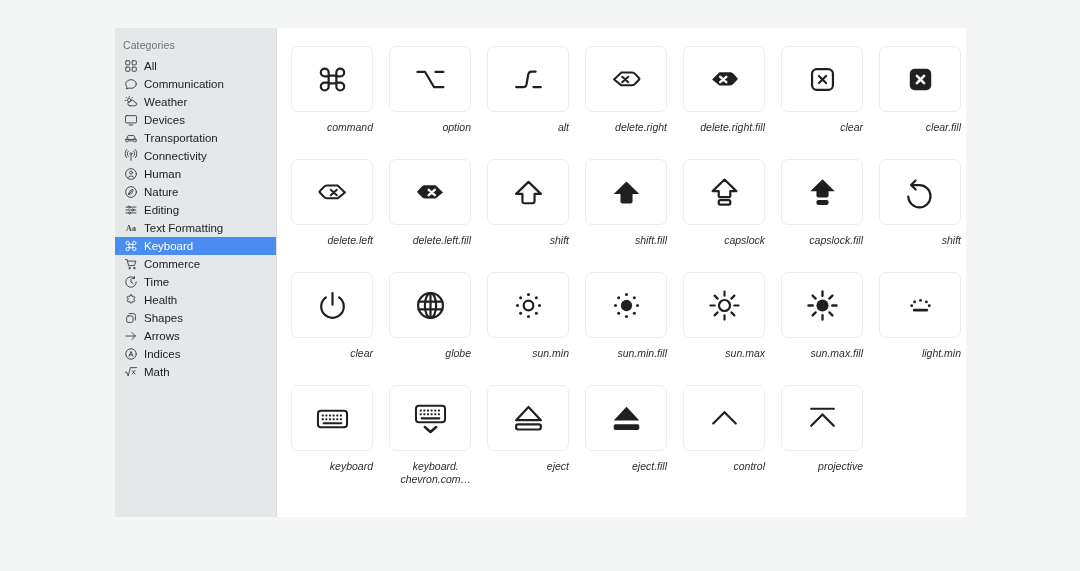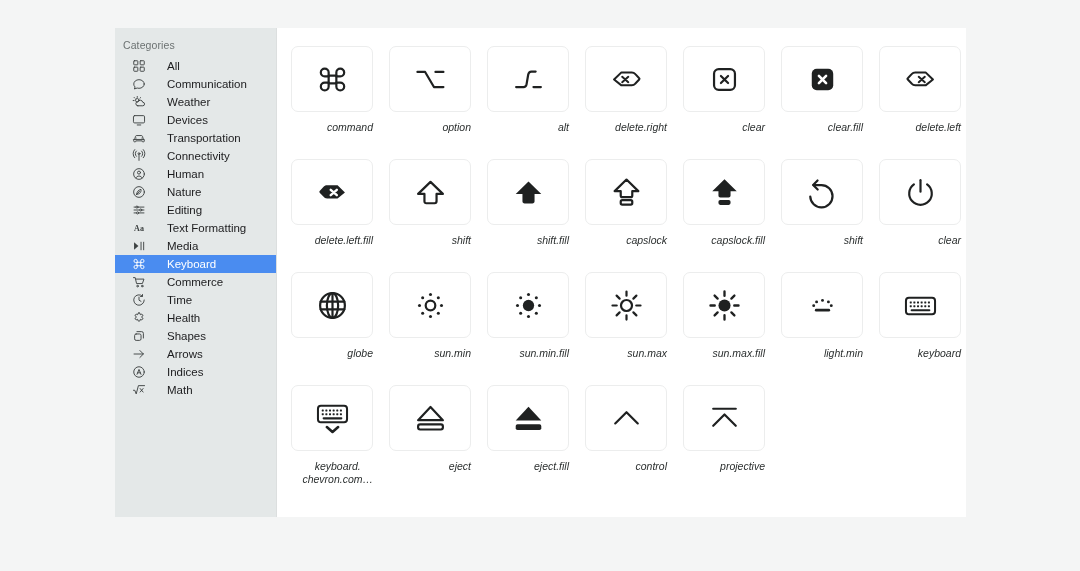--- a/index.html
+++ b/index.html
@@ -32,39 +32,39 @@
     font-size: 10.5px;
     color: #6c7272;
     padding: 3px 0 6px 8px;
     letter-spacing: .1px;
   }
   .cat-list { list-style: none; margin: 0; padding: 0; }
   .cat-item {
     display: flex;
     align-items: center;
     height: 18px;
-    padding-left: 15px;
+    padding-left: 7px;
     margin: 0 0 0 0;
     font-size: 11.5px;
     color: #1c1c1e;
     cursor: default;
     white-space: nowrap;
   }
   .cat-item.selected {
     background: #4a8cf0;
     color: #ffffff;
     margin-right: 0;
   }
   .cat-icon {
     width: 17px; height: 14px;
     flex: 0 0 17px;
     display: inline-flex;
     align-items: center;
     justify-content: center;
-    margin-right: 20px;
+    margin-right: 5px;
     color: #3d4242;
     font-weight: bold;
   }
   .cat-item.selected .cat-icon { color: #ffffff; }
   .cat-icon svg { display: block; }
   .cat-label { line-height: 14px; }
 
   
   #content {
     flex: 1 1 auto;
@@ -207,29 +207,20 @@
           <span class="cat-label">Editing</span>
         </li>
         <li class="cat-item">
           <span class="cat-icon">
             <svg width="16" height="14" viewBox="0 0 26 16">
               <text x="13" y="12.5" text-anchor="middle" font-family="Liberation Serif, serif" font-size="13" fill="currentColor">Aa</text>
             </svg>
           </span>
           <span class="cat-label">Text Formatting</span>
         </li>
-        <li class="cat-item">
-          <span class="cat-icon">
-            <svg width="14" height="14" viewBox="0 0 24 24" fill="none" stroke="currentColor" stroke-width="1.6" stroke-linecap="round" stroke-linejoin="round">
-              <path d="M3.5 5.5 11 12l-7.5 6.5z" fill="currentColor" stroke="none"></path>
-              <path d="M15.5 5.5v13M20 5.5v13"></path>
-            </svg>
-          </span>
-          <span class="cat-label">Media</span>
-        </li>
         <li class="cat-item selected">
           <span class="cat-icon">
             <svg width="14" height="14" viewBox="0 0 24 24" fill="none" stroke="currentColor" stroke-width="1.6" stroke-linecap="round" stroke-linejoin="round">
               <path d="M9 9h6v6H9z"></path>
               <path d="M9 9V6.8a2.8 2.8 0 1 0-2.8 2.8H9zM15 9V6.8a2.8 2.8 0 1 1 2.8 2.8H15zM9 15v2.2a2.8 2.8 0 1 1-2.8-2.8H9zM15 15v2.2a2.8 2.8 0 1 0 2.8-2.8H15z"></path>
             </svg>
           </span>
           <span class="cat-label">Keyboard</span>
         </li>
         <li class="cat-item">
@@ -326,20 +317,29 @@
           <div class="sym-label">alt</div>
         </div>
         <div class="cell">
           <div class="tile" style="color: rgb(31, 33, 33);">
             <svg width="33" height="33" viewBox="0 0 26 24" fill="none" stroke="currentColor" stroke-width="1.6" stroke-linecap="round" stroke-linejoin="round">
               <path d="M3.2 12 9 6.4h8.2c1.3 0 2 .5 2.8 1.4l3 3.2c.4.4.4.6 0 1l-3 3.2c-.8.9-1.5 1.4-2.8 1.4H9z"></path>
               <path d="M9.6 9.9 14.4 14.1M14.4 9.9 9.6 14.1"></path>
             </svg>
           </div>
           <div class="sym-label">delete.right</div>
+        </div>
+        <div class="cell">
+          <div class="tile" style="color: rgb(31, 33, 33);">
+            <svg width="33" height="33" viewBox="0 0 26 24" fill="none">
+              <path d="M3.2 12 9 6.2h8.2c1.4 0 2.2.5 3 1.5l2.9 3.1c.4.4.4.8 0 1.3l-2.9 3.1c-.8 1-1.6 1.5-3 1.5H9z" fill="currentColor"></path>
+              <path d="M9.6 9.9 14.4 14.1M14.4 9.9 9.6 14.1" stroke="#ffffff" stroke-width="1.9" stroke-linecap="round"></path>
+            </svg>
+          </div>
+          <div class="sym-label">delete.right.fill</div>
         </div>
         <div class="cell">
           <div class="tile" style="color: rgb(31, 33, 33);">
             <svg width="33" height="33" viewBox="0 0 24 24" fill="none" stroke="currentColor" stroke-width="1.6" stroke-linecap="round" stroke-linejoin="round">
               <rect x="4.4" y="4.4" width="15.2" height="15.2" rx="3.4"></rect>
               <path d="M9.4 9.4 14.6 14.6M14.6 9.4 9.4 14.6"></path>
             </svg>
           </div>
           <div class="sym-label">clear</div>
         </div>

